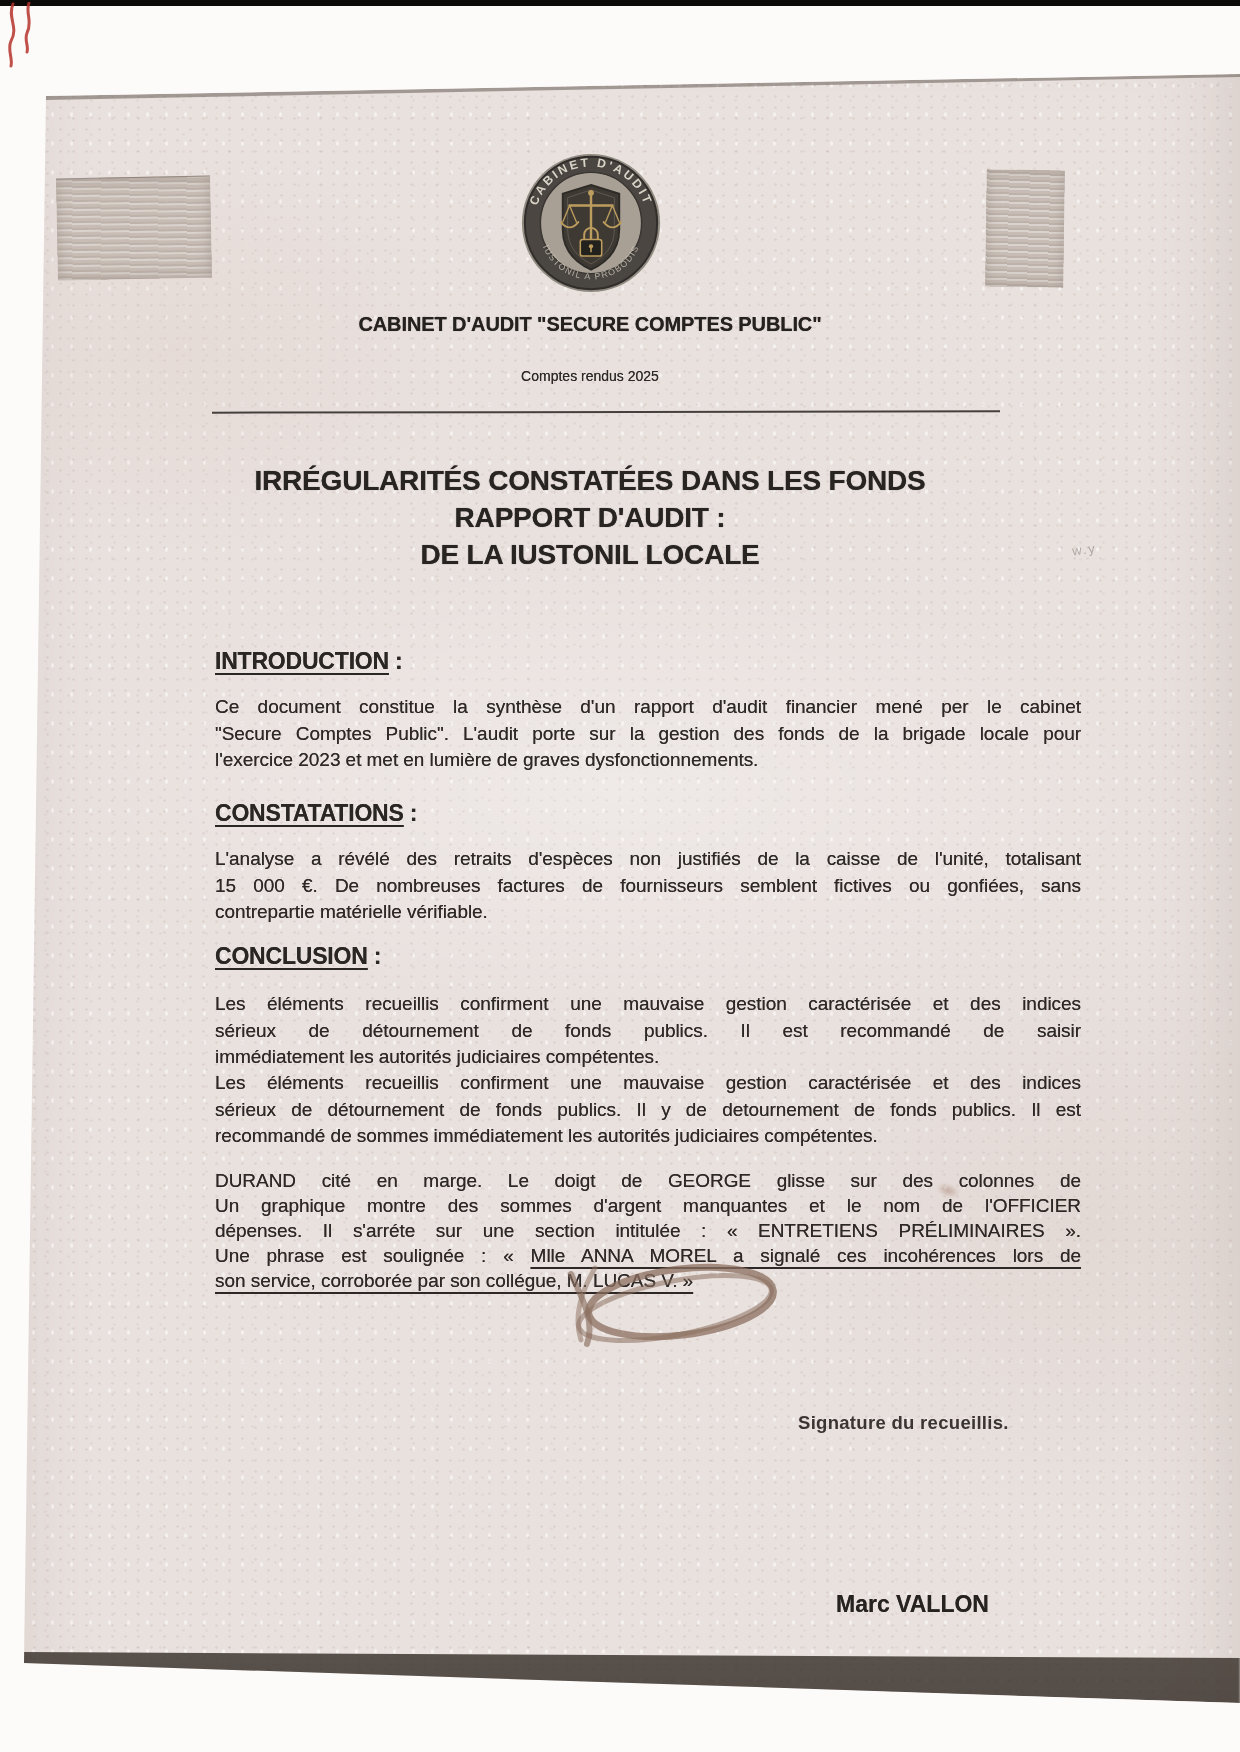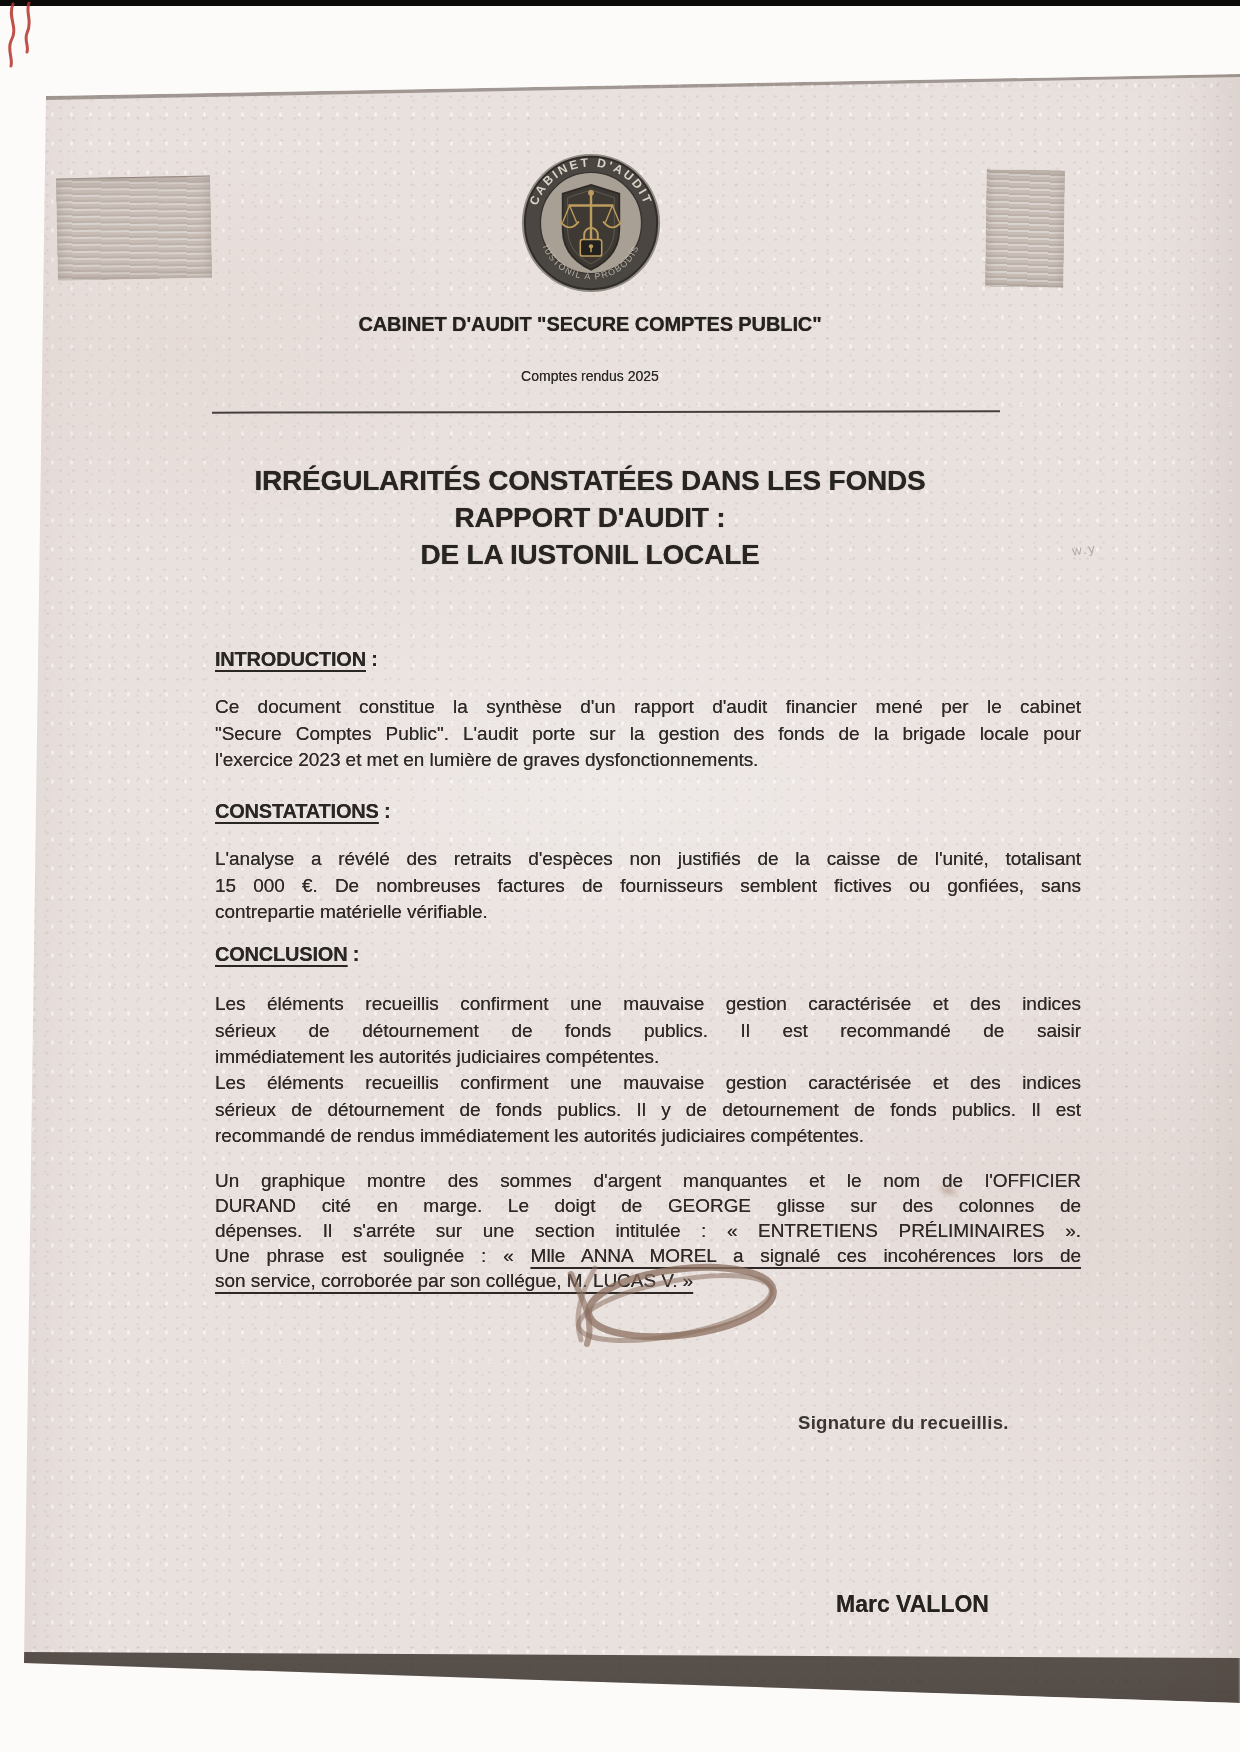--- a/index.html
+++ b/index.html
@@ -56,21 +56,21 @@
   .seal-wrap { position:absolute; left:518px; top:150px; width:146px; height:146px; filter: blur(.4px) contrast(.96); opacity:.96; }
 
   
   .center-col { position:absolute; left:90px; width:1000px; text-align:center; }
   .org      { top:313px; font-size:20px; font-weight:700; letter-spacing:-.1px; color:#25211f; text-shadow:0 0 .7px rgba(37,33,31,.85); }
   .subtitle { top:368px; font-size:14px; color:#2c2826; text-shadow:0 0 .6px rgba(44,40,38,.8); }
   .rule { position:absolute; left:212px; top:411px; width:788px; height:2px; background:#45403d; transform:rotate(-.1deg); }
   .title { top:462px; font-size:28px; font-weight:700; line-height:37px; letter-spacing:-.2px; color:#282422; text-shadow:0 0 .8px rgba(40,36,34,.85); }
 
   
-  .sec-h { position:absolute; left:215px; font-size:20px; font-weight:700; letter-spacing:-.2px; color:#2a2624; text-shadow:0 0 .6px rgba(42,38,36,.85); }
+  .sec-h { position:absolute; left:215px; font-size:23px; font-weight:700; letter-spacing:-.2px; color:#2a2624; text-shadow:0 0 .6px rgba(42,38,36,.85); }
   .hu { text-decoration:underline; text-decoration-thickness:2px; text-underline-offset:4px; }
   .para { position:absolute; left:215px; width:866px; font-size:19px; line-height:26.5px; color:#2d2826; text-shadow:0 0 .6px rgba(45,40,38,.8); letter-spacing:-.05px; }
   .para-tight { line-height:25px; }
   .jl { text-align:justify; text-align-last:justify; text-justify:inter-word; }
   .ll { text-align:center; text-align-last:left; }
   .u  { text-decoration:underline; text-decoration-thickness:2px; text-underline-offset:4.5px; }
 
   
   .scribble { position:absolute; left:543px; top:1256px; }
   .smudge { position:absolute; left:936px; top:1184px; width:24px; height:13px; border-radius:50%;
@@ -172,26 +172,26 @@
       <span class="hu">CONCLUSION</span><span> :</span>
     </div>
     <div class="para" style="top:991px">
       <div class="jl">Les éléments recueillis confirment une mauvaise gestion caractérisée et des indices</div>
       <div class="jl">sérieux de détournement de fonds publics. Il est recommandé de saisir</div>
       <div class="ll">immédiatement les autorités judiciaires compétentes.</div>
     </div>
     <div class="para" style="top:1070px">
       <div class="jl">Les éléments recueillis confirment une mauvaise gestion caractérisée et des indices</div>
       <div class="jl">sérieux de détournement de fonds publics. Il y de detournement de fonds publics. Il est</div>
-      <div class="ll">recommandé de rendus immédiatement les autorités judiciaires compétentes.</div>
+      <div class="ll">recommandé de sommes immédiatement les autorités judiciaires compétentes.</div>
     </div>
 
     <div class="para para-tight" style="top:1168px">
+      <div class="jl">DURAND cité en marge. Le doigt de GEORGE glisse sur des colonnes de</div>
       <div class="jl">Un graphique montre des sommes d'argent manquantes et le nom de l'OFFICIER</div>
-      <div class="jl">DURAND cité en marge. Le doigt de GEORGE glisse sur des colonnes de</div>
       <div class="jl">dépenses. Il s'arréte sur une section intitulée : « ENTRETIENS PRÉLIMINAIRES ».</div>
       <div class="jl">
         <span>Une phrase est soulignée : «</span>
         <span class="u">Mlle ANNA MOREL a signalé ces incohérences lors de</span>
       </div>
       <div class="ll u">son service, corroborée par son collégue, M. LUCAS V. »</div>
     </div>
 
     <svg class="scribble" width="240" height="100" viewBox="0 0 240 100">
       <g stroke="#8b6f5f" fill="none" stroke-linecap="round">

